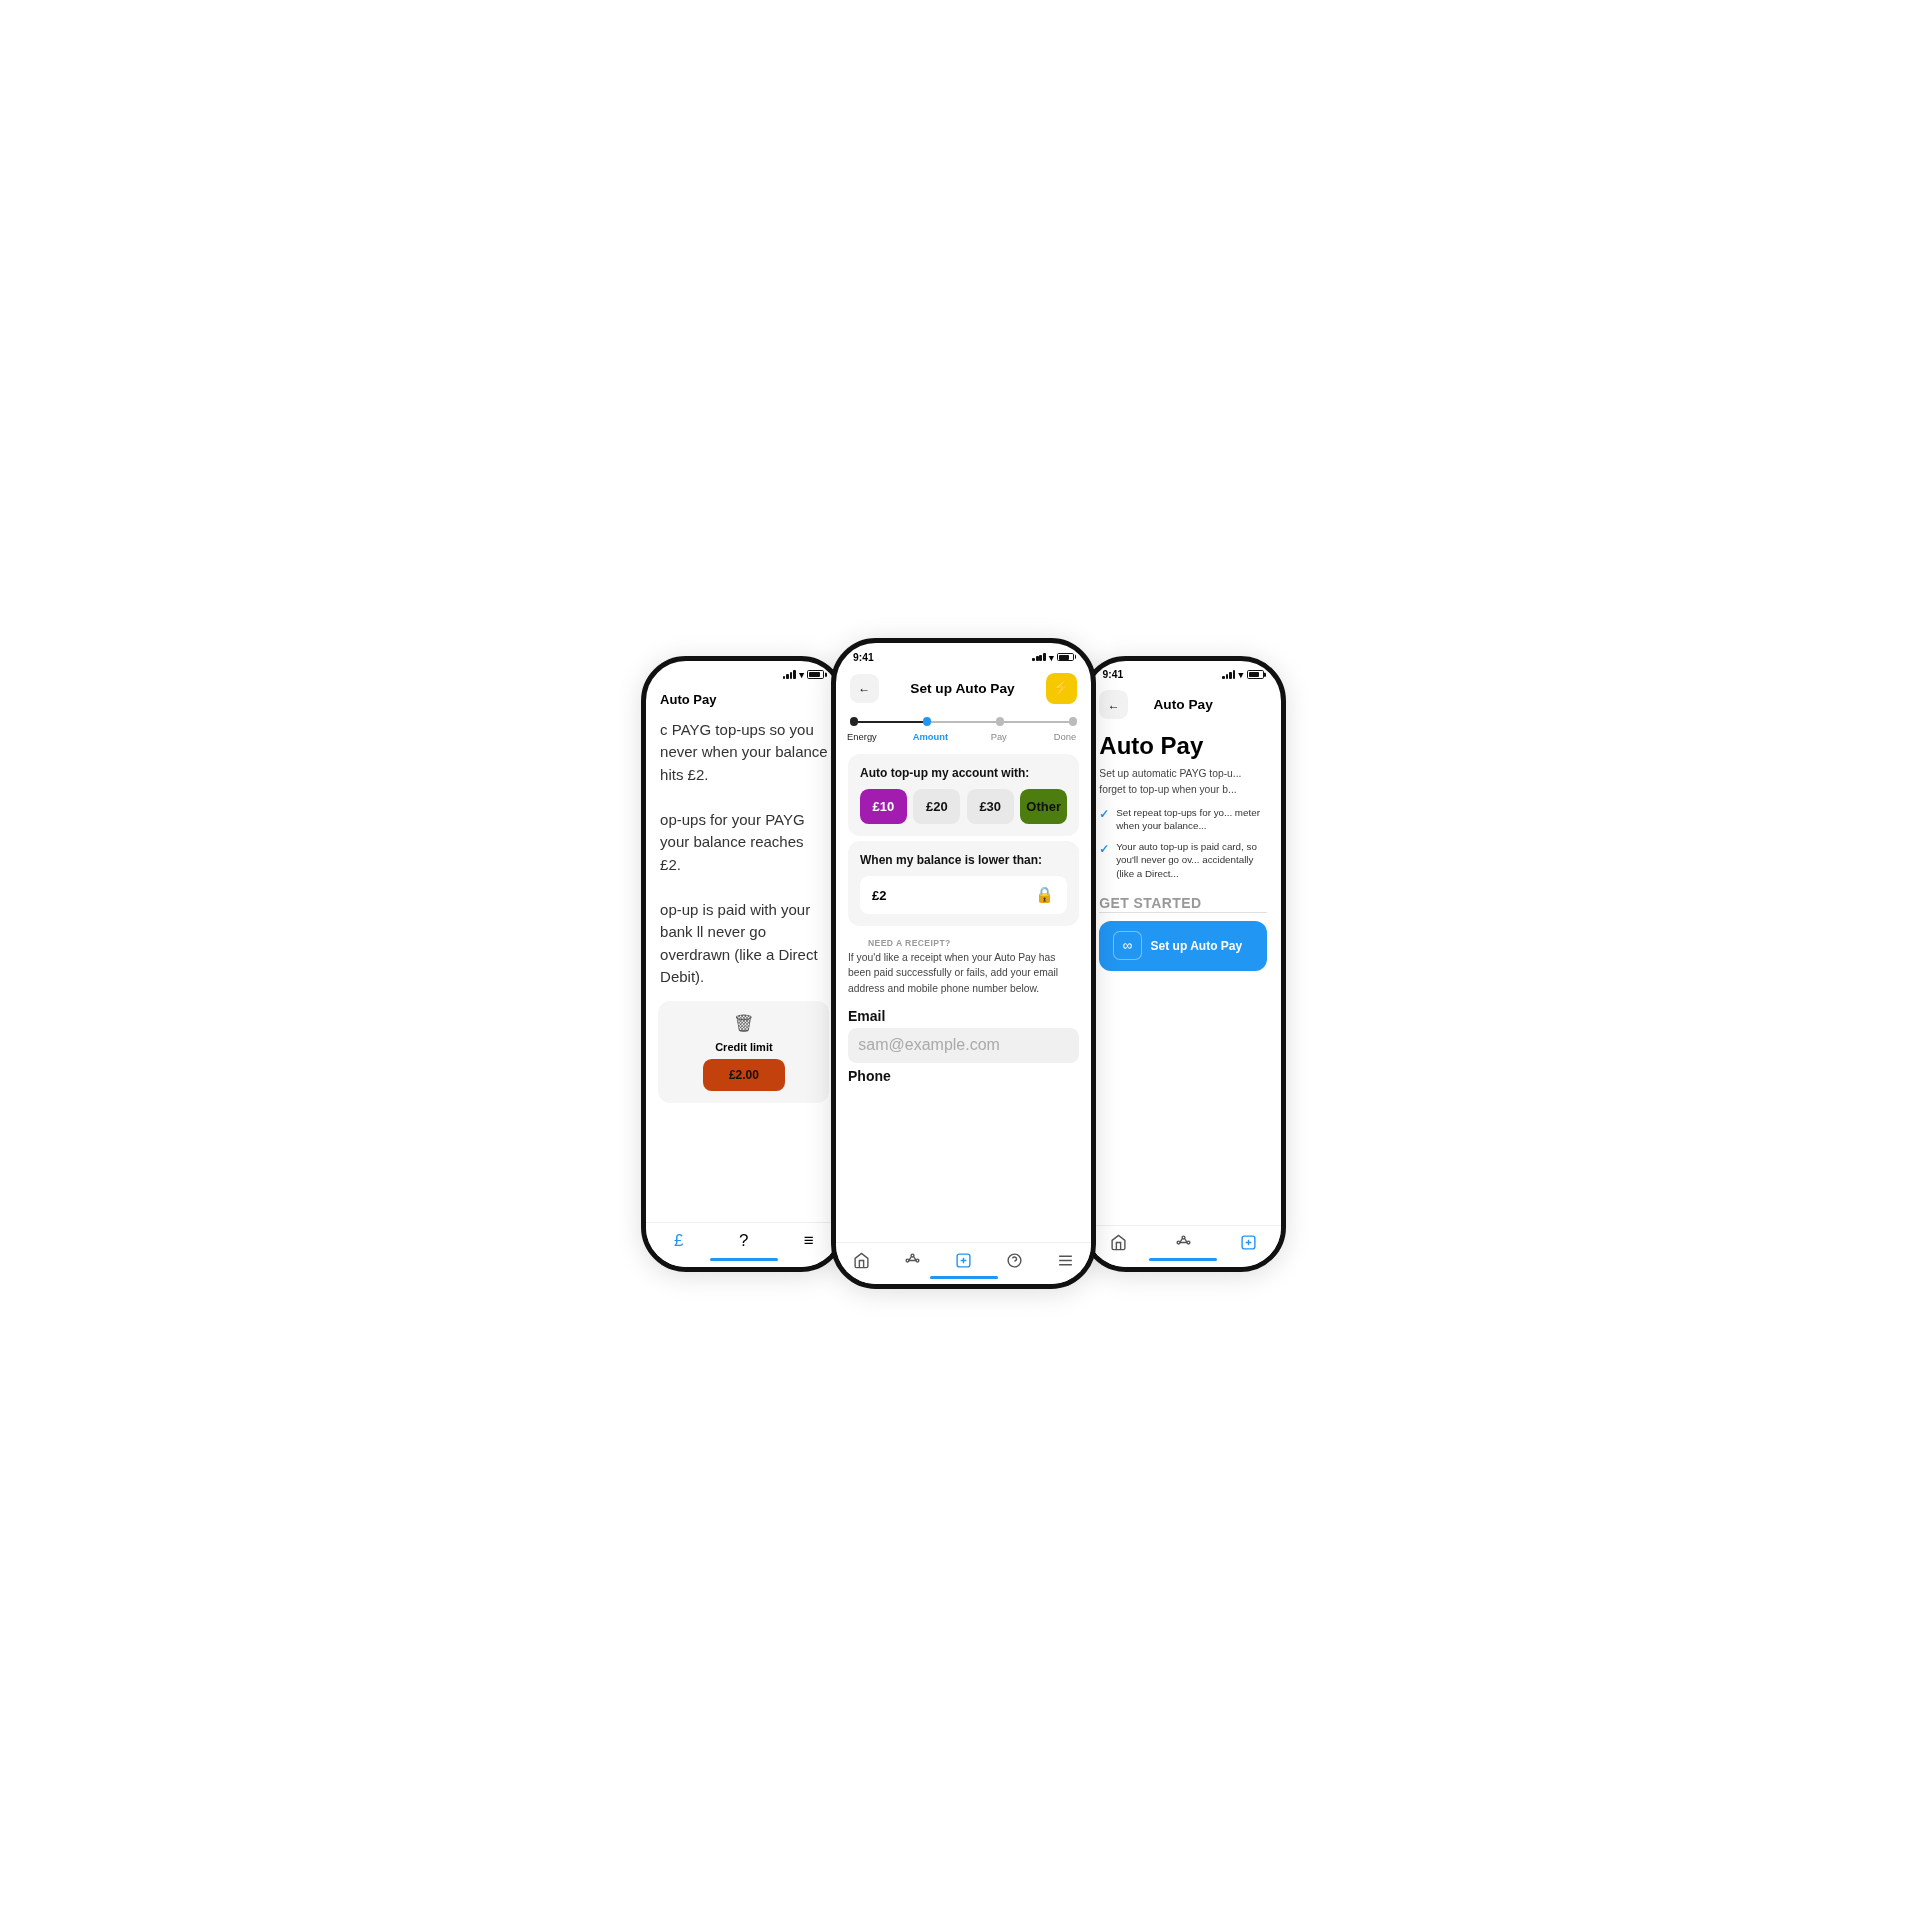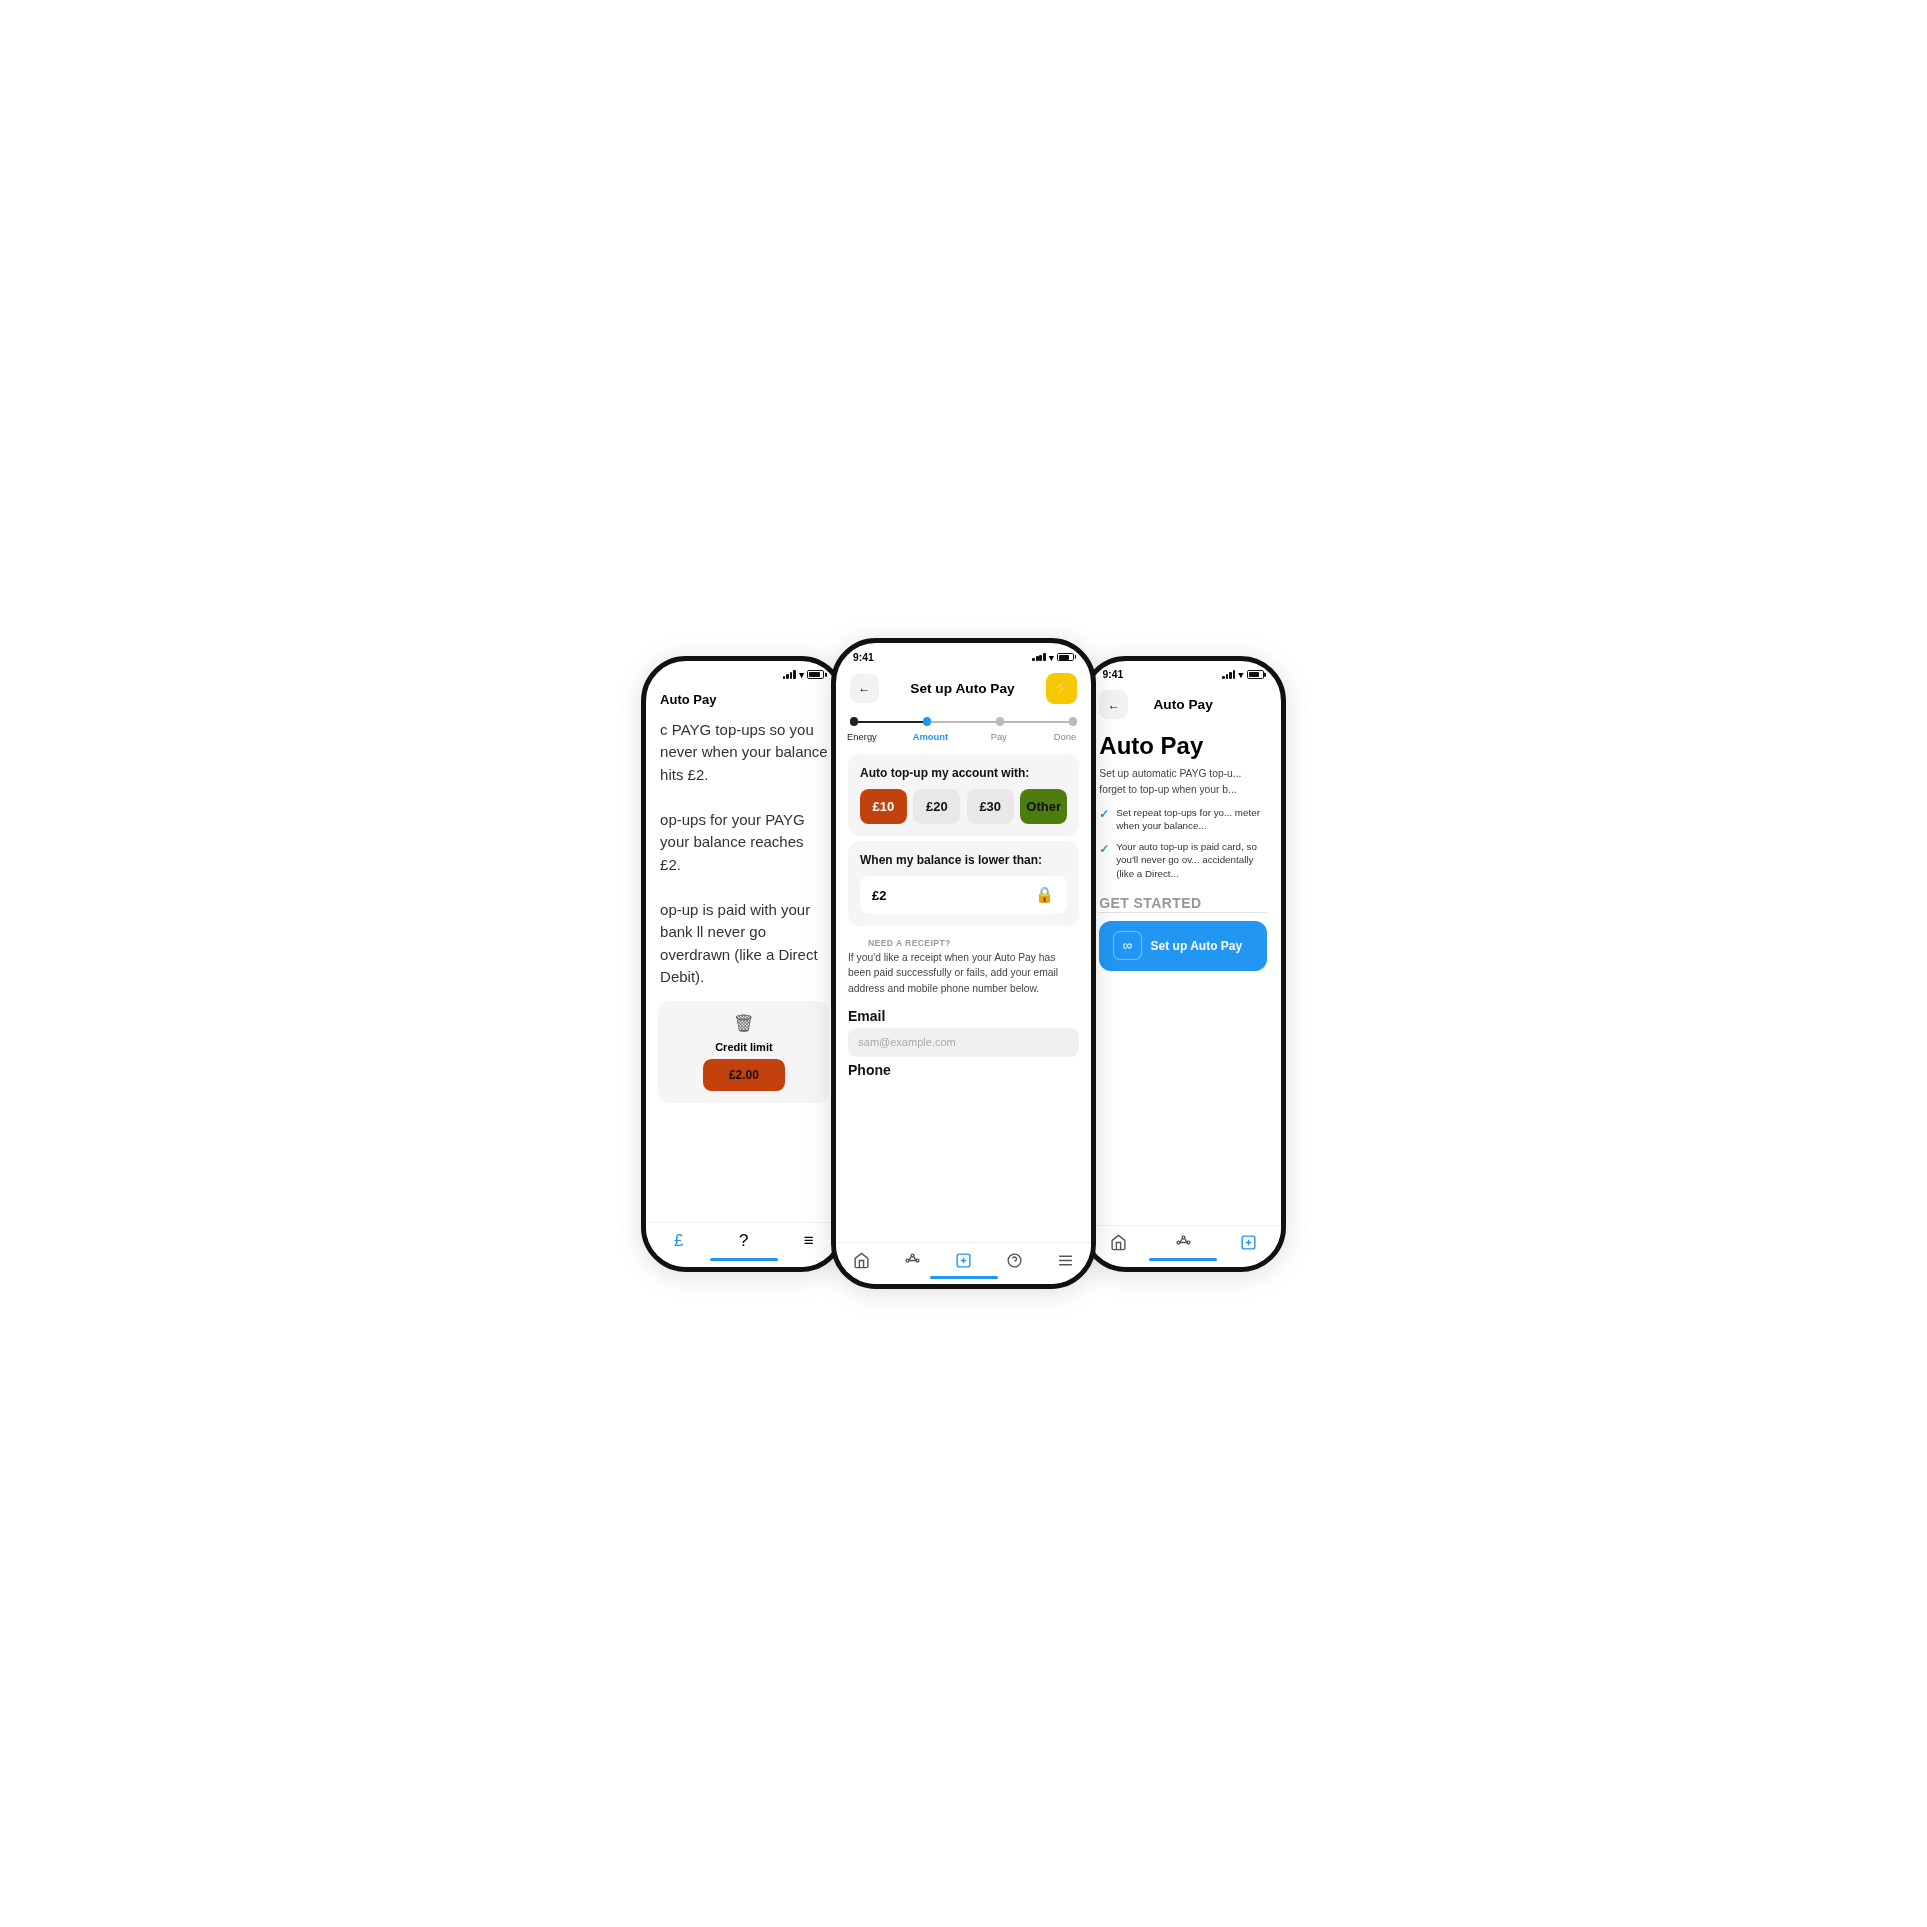--- a/index.html
+++ b/index.html
@@ -182,21 +182,21 @@
       padding: 10.3px 0;
       background: #e8e8e8;
       border-radius: 8.6px;
       text-align: center;
       font-size: 13px;
       font-weight: 700;
       color: #111;
       cursor: pointer;
     }
     .amount-btn.selected {
-      background: #c2410c;
+      background: #a21caf;
       color: #fff;
     }
     .amount-btn.other {
       background: #4d7c0f;
       color: #111;
     }
 
     .balance-input {
       display: flex;
       align-items: center;
@@ -228,21 +228,21 @@
       font-size: 14px;
       font-weight: 700;
       padding: 5.1px 12px 3.4px;
       color: #111;
     }
     .field-input {
       margin: 0 12px;
       background: #f0f0f0;
       border-radius: 8.6px;
       padding: 8.6px 10.3px;
-      font-size: 11px;
+      font-size: 16px;
       color: #aaa;
     }
 
     
     .bottom-nav {
       position: absolute;
       bottom: 0;
       left: 0; right: 0;
       background: #fff;
       border-top: 0.9px solid #eee;

